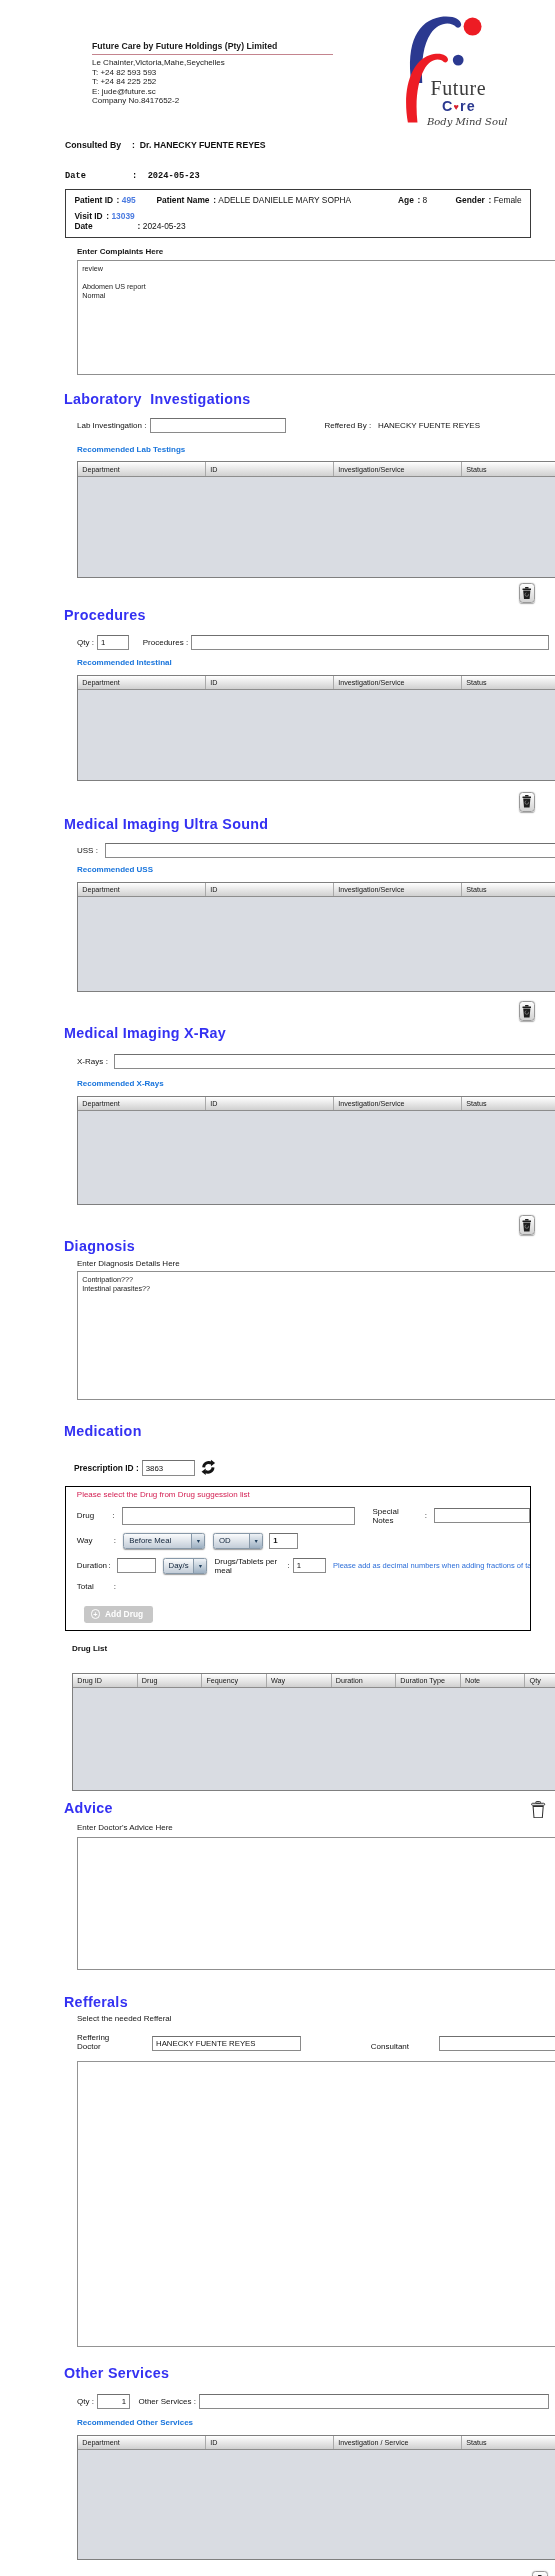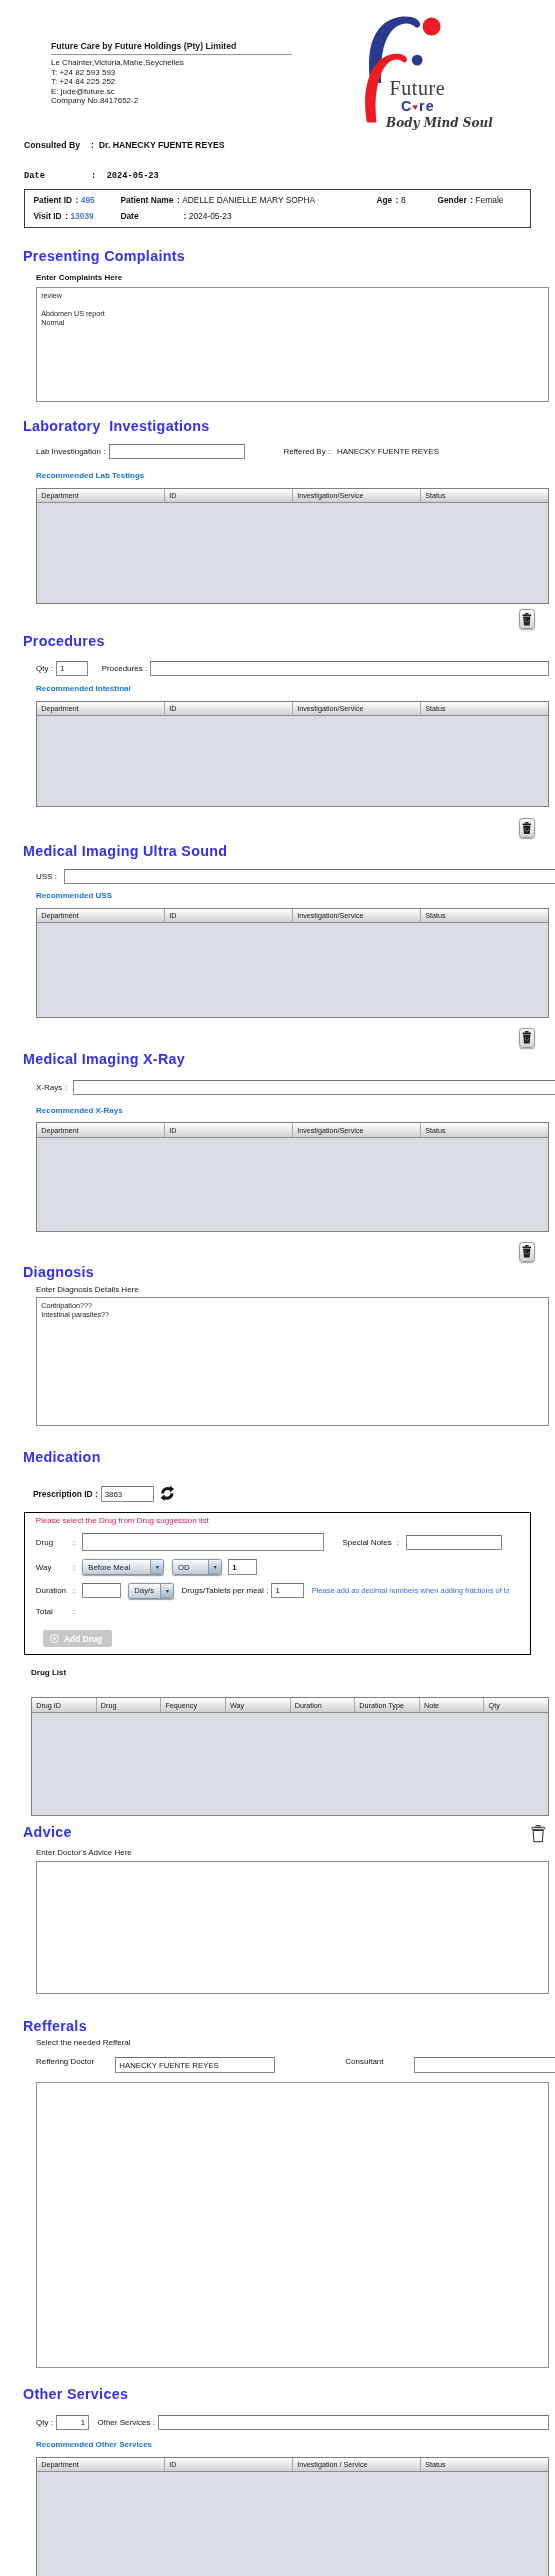--- a/index.html
+++ b/index.html
@@ -1,39 +1,39 @@
 <!DOCTYPE html>
 <html style="font-size:9.6px"><head>
 <meta charset="utf-8">
 <style>
   * { margin:0; padding:0; box-sizing:border-box; }
   html,body { background:#fff; }
   body { width:556px; font-family:"Liberation Sans", sans-serif; color:#111; }
-  .page { position:relative; width:556px; height:2576px; overflow:hidden; background:#fff; }
+  .page { position:relative; width:556px; height:2576px; overflow:hidden; background:#fff;padding-left:41px; }
 
   
   .header { position:relative; height:127px; }
   .company { position:absolute; left:51px; top:42px; font-size:8px; line-height:9.6px; color:#1a1a1a; }
   .company-title { font-weight:bold; font-size:8.7px; padding-bottom:2.4px; border-bottom:1.2px solid #c4848e; margin-bottom:3px; width:241px; }
   .logo { position:absolute; left:362px; top:10.8px; width:96px; height:115px; }
   .logo svg { position:absolute; left:0; top:0; }
   .logo-future { position:absolute; left:27.5px; top:66px; font-family:"Liberation Serif", serif; font-size:20px; color:#3c3c3c; letter-spacing:0.6px; }
   .logo-care { position:absolute; left:39px; top:87px; font-family:"Liberation Sans", sans-serif; font-weight:bold; font-size:14.3px; color:#2b3990; letter-spacing:1.2px; }
   .logo-care .heart { color:#d6202f; font-size:9px; position:relative; top:-1.2px; }
-  .logo-tagline { position:absolute; left:24px; top:105px; font-family:"DejaVu Serif", serif; font-style:italic; font-size:12px; color:#3a3a3a; white-space:nowrap;font-weight:bold; }
+  .logo-tagline { position:absolute; left:24px; top:105px; font-family:"DejaVu Serif", serif; font-style:italic; font-size:10px; color:#3a3a3a; white-space:nowrap; }
 
   
   .kv-row { margin-left:24px; font-size:8.7px; font-weight:bold; color:#101010; }
   .kv-label { display:inline-block; width:67px; }
   .consulted { margin-top:13px; }
   .date-row { margin-top:21px;font-family:Liberation Mono, monospace; }
 
   .patient-box { margin:7.8px 25px 0 24px; border:1.2px solid #3a3a3a; padding:5.4px 8.4px 6px; }
   .p-row { display:flex; font-size:8.4px; align-items:baseline; }
-  .p-row + .p-row { margin-top:5.4px; }
+  .p-row + .p-row { margin-top:5.4px;flex-direction:column; }
   .p-item { display:flex; align-items:baseline; }
   .p-label { font-weight:bold; white-space:pre; }
   .p-colon { font-weight:bold; padding:0 2.4px 0 3.6px; }
   .p-f1 { width:87px; }
   .p-f2 { width:256px; }
   .p-f3 { width:61px; }
   .blue-val { color:#4a7ae0; font-weight:bold; }
 
   
   .sec-title { margin:0 0 0 23px; font-size:14.3px; font-weight:bold; color:#3431f2; white-space:pre; letter-spacing:0.3px; }
@@ -88,21 +88,21 @@
               border-radius:2.4px; cursor:default; font-family:"Liberation Sans",sans-serif; }
   .plus-circle { width:9.6px; height:9.6px; border:1.2px solid #fff; border-radius:50%; display:flex;
                  align-items:center; justify-content:center; font-size:7.2px; line-height:1; }
 
   .druglist-label { margin:13px 0 0 31px; font-size:8px; font-weight:bold; }
   .drug-table { margin-left:31px; width:518px; }
 
   .advice-head { display:flex; align-items:flex-start; justify-content:space-between; margin:0 8.4px 0 0; }
 
   
-  .ref-row { display:flex; align-items:flex-start; margin-left:36px; font-size:8px;gap:14px; }
+  .ref-row { display:flex; align-items:flex-end; margin-left:36px; font-size:8px;gap:14px; }
   .ref-listbox { margin:9.6px 0 0 36px; width:513px; height:286px; border:0.6px solid #949494; background:#fff; } 
 </style>
 </head>
 <body>
 
 <div class="page">
 
   <div class="header">
     <div class="company">
       <div class="company-title">Future Care by Future Holdings (Pty) Limited</div>
@@ -162,21 +162,20 @@
           <span class="blue-val">13039</span>
         </div>
       <div class="p-item">
           <span class="p-label">Date</span>
           <span class="p-colon" style="padding-left:45px">:</span>
           <span>2024-05-23</span>
         </div>
     </div>
   </div>
 
-  <h2 class="sec-title" style="margin-top:20.3px">Presenting Complaints</h2>
   <div class="sub-label bold" style="margin-top:9.6px">Enter Complaints Here</div>
   <textarea class="box" style="margin-top: 4.2px; height: 115px;">review
 
 Abdomen US report
 Normal</textarea>
 
   <h2 class="sec-title" style="margin-top:16px">Laboratory  Investigations</h2>
   <div class="inline-row" style="margin-top:10.8px">
     <span>Lab Investingation</span>
       <span class="lbl-colon">:</span>

